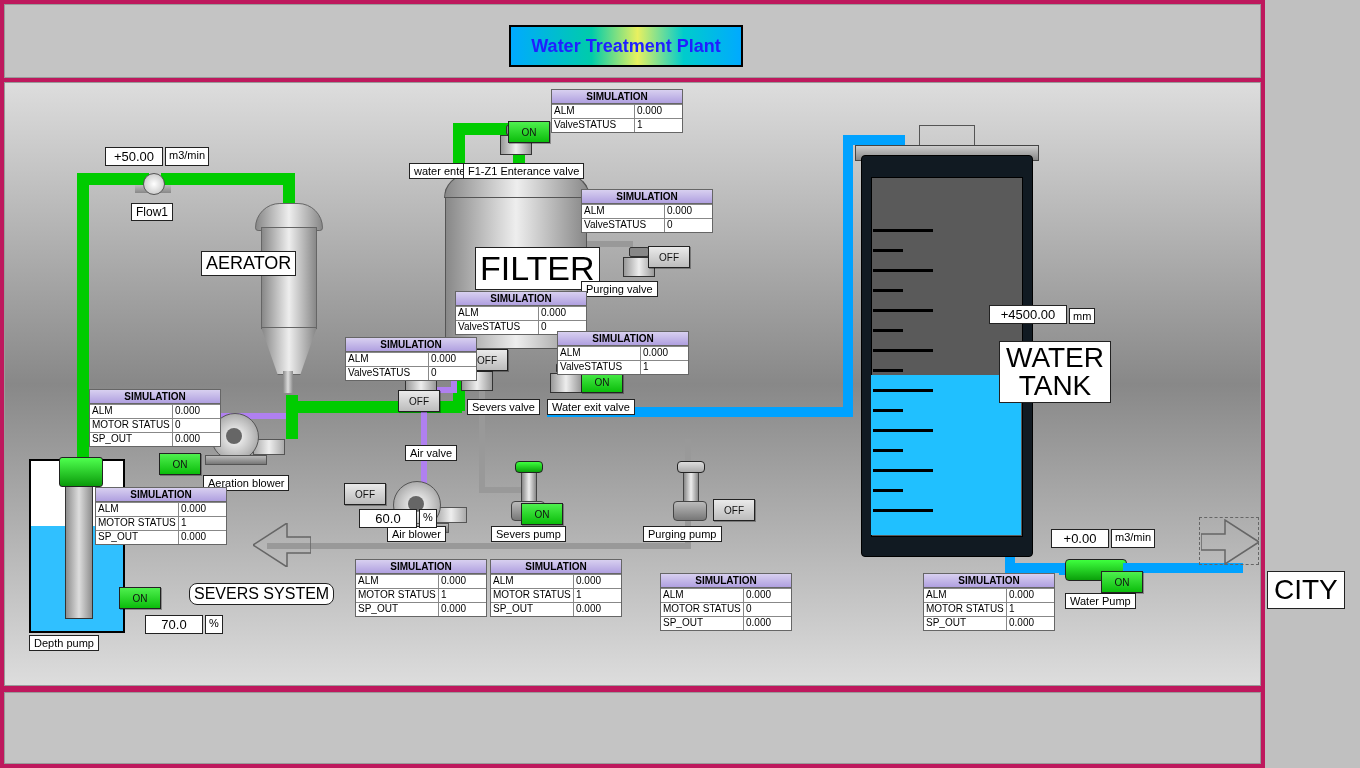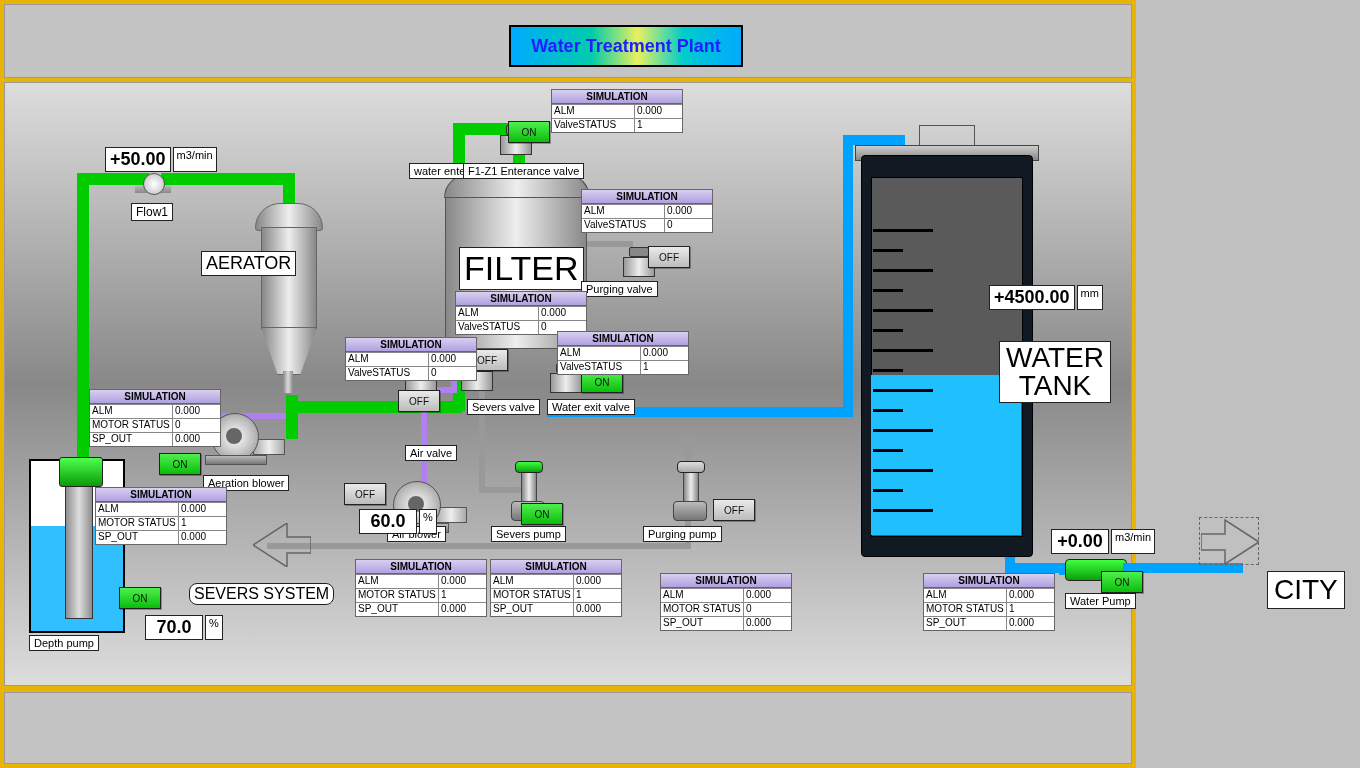--- a/index.html
+++ b/index.html
@@ -1,20 +1,20 @@
 <!DOCTYPE html>
 <html><head>
 <meta charset="utf-8">
 <style>
   html, body {
     margin: 0; padding: 0; width: 1360px; height: 768px;
     font-family: Arial, sans-serif; overflow: hidden;
     background: #c0c0c0;
   }
-  .page { position: relative; width: 1136px; height: 768px; background:#eab308; }
+  .page { position: relative; width: 1265px; height: 768px; background:#be185d; }
   .top-bar, .bottom-bar {
     position: absolute; left: 4px; right: 4px; height: 72px;
     background: #c4c4c4; border: 1px solid #9a9a9a;
   }
   .top-bar { top: 4px; }
   .bottom-bar { bottom: 4px; height: 70px; }
   .title-banner {
     position: absolute; left: 504px; top: 20px; width: 230px; height: 38px;
     border: 2px solid #000; text-align: center; line-height: 38px;
     font-weight: bold; color: #2020ff; font-size: 18px;
@@ -31,26 +31,26 @@
   .pipe-blue { background: #00a2ff; }
   .pipe-grey { background: #999999; }
   .pipe-purple { background: #b080f0; }
 
   
   .lbl {
     position: absolute; background: #ffffff; border: 1px solid #222;
     font-size: 12px; padding: 1px 4px; white-space: nowrap;
   }
   .lbl-lg { font-size: 28px; font-weight: normal; padding: 2px 6px; }
-  .lbl-xl { font-size: 34px; }
+  .lbl-xl { font-size: 34px; margin-left: 16px; }
   .lbl-sm { font-size: 11px; }
 
   
   .valbox { position: absolute; display: flex; gap: 2px; }
-  .valbox .val { background:#fff; border:1px solid #222; font-size:18px; padding:1px 4px; min-width:48px; text-align:center; font-weight:bold; }
+  .valbox .val { background:#fff; border:1px solid #222; font-size:13px; padding:1px 4px; min-width:48px; text-align:center; font-weight:normal; }
   .valbox .unit { background:#fff; border:1px solid #222; font-size:11px; padding:1px 3px; }
 
   
   .sim {
     position: absolute; width: 130px; background:#fff; border:1px solid #666;
   }
   .sim .hdr {
     background: linear-gradient(180deg, #d8d0f0 0%, #b0a0e0 100%);
     font-size: 10px; font-weight: bold; text-align: center;
     border-bottom: 1px solid #666; padding: 1px 0;
@@ -358,21 +358,21 @@
     <div class="lbl lbl-sm" style="left:24px; top:552px;">Depth pump</div>
 
     <div class="valbox" style="left:108px; top:532px;padding-left:32px;">
       <div class="val">70.0</div>
         <div class="unit">%</div>
     </div>
     <div class="valbox" style="left:354px; top:426px;">
       <div class="val">60.0</div>
         <div class="unit">%</div>
     </div>
-    <div class="valbox" style="left:984px; top:202px;">
+    <div class="valbox" style="left:984px; top:222px;align-items:flex-end;">
       <div class="val" style="min-width:68px;">+4500.00</div>
         <div class="unit">mm</div>
     </div>
     <div class="valbox" style="left:1046px; top:446px;">
       <div class="val">+0.00</div>
         <div class="unit">m3/min</div>
     </div>
 
     <div class="lbl lbl-lg" style="left:976px; top:258px; line-height:1; text-align:center;margin-left:18px;">
       <span style="white-space:pre;">WATER

